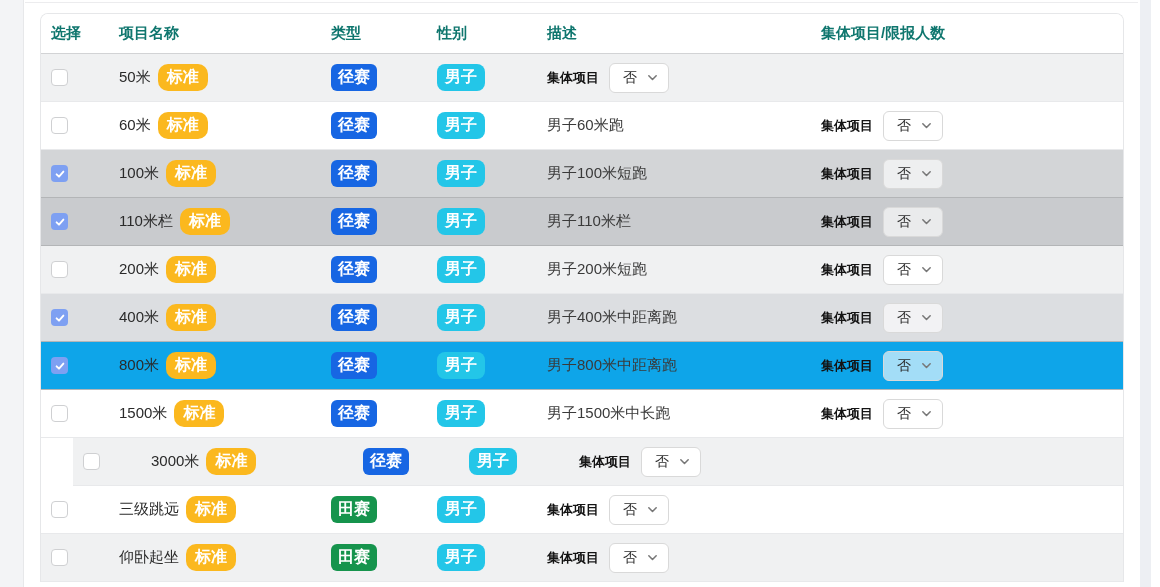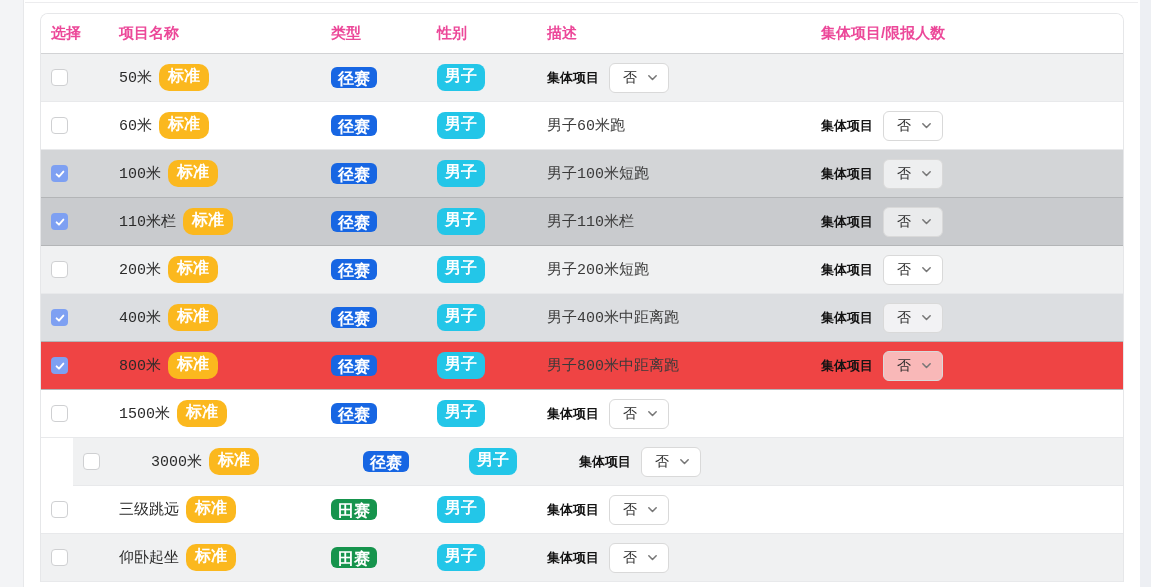--- a/index.html
+++ b/index.html
@@ -32,31 +32,30 @@
 
   .thead {
     display: grid;
     grid-template-columns: 68px 212px 106px 110px 274px 1fr;
     align-items: center;
     height: 40px; padding-left: 10px;
     background: #ffffff;
     border-bottom: 1px solid #d2d3d5;
   }
   .th {
-    font-size: 15px; font-weight: 700; color: #ec4899; white-space: nowrap;
+    font-size: 15px; font-weight: 700; color: #0f766e; white-space: nowrap;
   }
 
   .row {
     display: grid;
     grid-template-columns: 68px 212px 106px 110px 274px 1fr;
     align-items: center;
     height: 48px; padding-left: 10px;
     border-bottom: 1px solid #e8e9eb;
     background: #ffffff;
-    font-family: Liberation Mono, monospace;
   }
   .row.sel { border-bottom-color: #b3b5b7; }
 
   .cell { display: flex; align-items: center; min-width: 0; }
 
   .checkbox {
     width: 17px; height: 17px; border-radius: 4px;
     background: #ffffff; border: 1px solid #cfd0d2;
     display: inline-flex; align-items: center; justify-content: center;
     cursor: pointer;
@@ -67,21 +66,21 @@
 
   .name { font-size: 15px; color: #2a2a2a; white-space: nowrap; }
   .desc { font-size: 15px; color: #3a3a3a; white-space: nowrap; }
 
   .badge {
     display: inline-flex; align-items: center; justify-content: center;
     color: #ffffff; font-weight: 700; font-size: 16px; line-height: 1;
     white-space: nowrap;
   }
   .badge-std { margin-left: 7px; padding: 5px 9px 6px; border-radius: 10px; }
-  .badge-type { padding: 5px 7px 0; border-radius: 6px; }
+  .badge-type { padding: 5px 7px 6px; border-radius: 6px; }
   .badge-gender { padding: 5px 8px 6px; border-radius: 8px; }
 
   .group-label { font-size: 13px; font-weight: 700; color: #141414; white-space: nowrap; }
   .select {
     display: inline-flex; align-items: center; gap: 9px;
     margin-left: 10px; height: 30px; padding: 0 9px 0 13px;
     background: #ffffff; border: 1px solid #d9d9d9; border-radius: 6px;
     cursor: pointer;
   }
   .row.sel .select { background: rgba(255,255,255,0.62); }
@@ -281,21 +280,21 @@
       <span class="group-label">集体项目</span>
       <span class="select">
         <span class="select-value">否</span>
         <svg class="chevron" width="13" height="13" viewBox="0 0 12 12">
           <path d="M2.6 4.4 L6 7.9 L9.4 4.4" stroke="#777777" stroke-width="1.4" fill="none" stroke-linecap="round" stroke-linejoin="round"></path>
         </svg>
       </span>
     </div>
   </div>
 
-  <div class="row sel" style="background: #ef4444;">
+  <div class="row sel" style="background: #0ea5e9;">
     <div class="cell">
       <span class="checkbox checked" style="background: rgb(126, 160, 242);">
         <svg width="12" height="12" viewBox="0 0 12 12">
           <path d="M2.6 6.3 L5 8.7 L9.4 3.6" stroke="#ffffff" stroke-width="1.9" fill="none" stroke-linecap="round" stroke-linejoin="round"></path>
         </svg>
       </span>
     </div>
     <div class="cell">
       <span class="name">800米</span>
       <span class="badge badge-std" style="background: rgb(251, 184, 30);">标准</span>
@@ -330,20 +329,23 @@
       <span class="name">1500米</span>
       <span class="badge badge-std" style="background: rgb(251, 184, 30);">标准</span>
     </div>
     <div class="cell">
       <span class="badge badge-type" style="background: rgb(23, 102, 227);">径赛</span>
     </div>
     <div class="cell">
       <span class="badge badge-gender" style="background: rgb(35, 198, 232);">男子</span>
     </div>
     <div class="cell">
+      <span class="desc">男子1500米中长跑</span>
+    </div>
+    <div class="cell">
       <span class="group-label">集体项目</span>
       <span class="select">
         <span class="select-value">否</span>
         <svg class="chevron" width="13" height="13" viewBox="0 0 12 12">
           <path d="M2.6 4.4 L6 7.9 L9.4 4.4" stroke="#777777" stroke-width="1.4" fill="none" stroke-linecap="round" stroke-linejoin="round"></path>
         </svg>
       </span>
     </div>
   </div>
 

